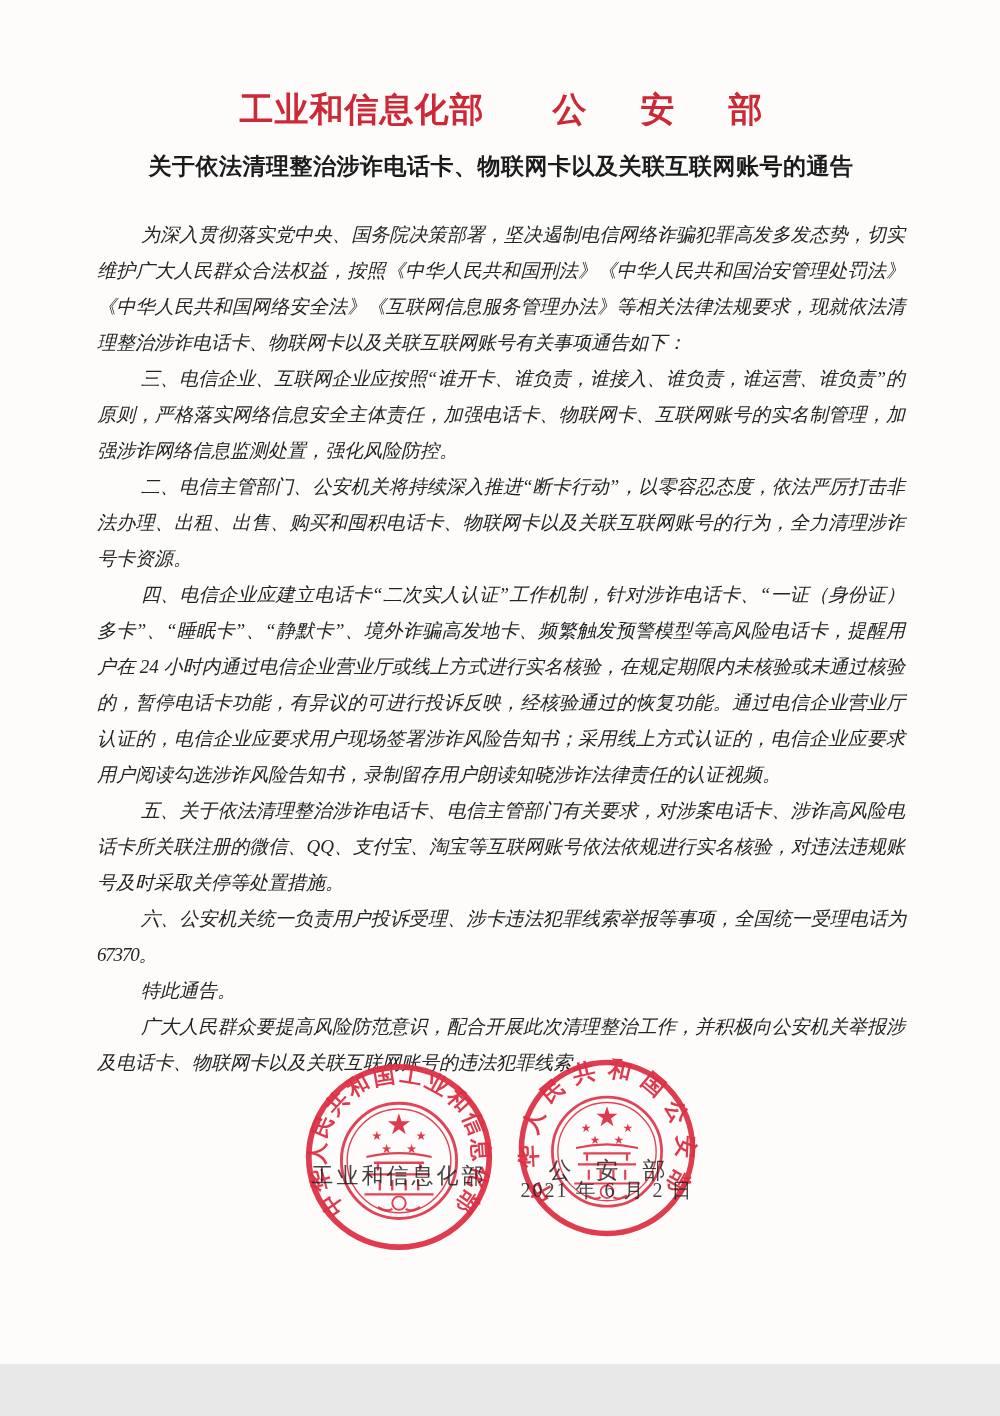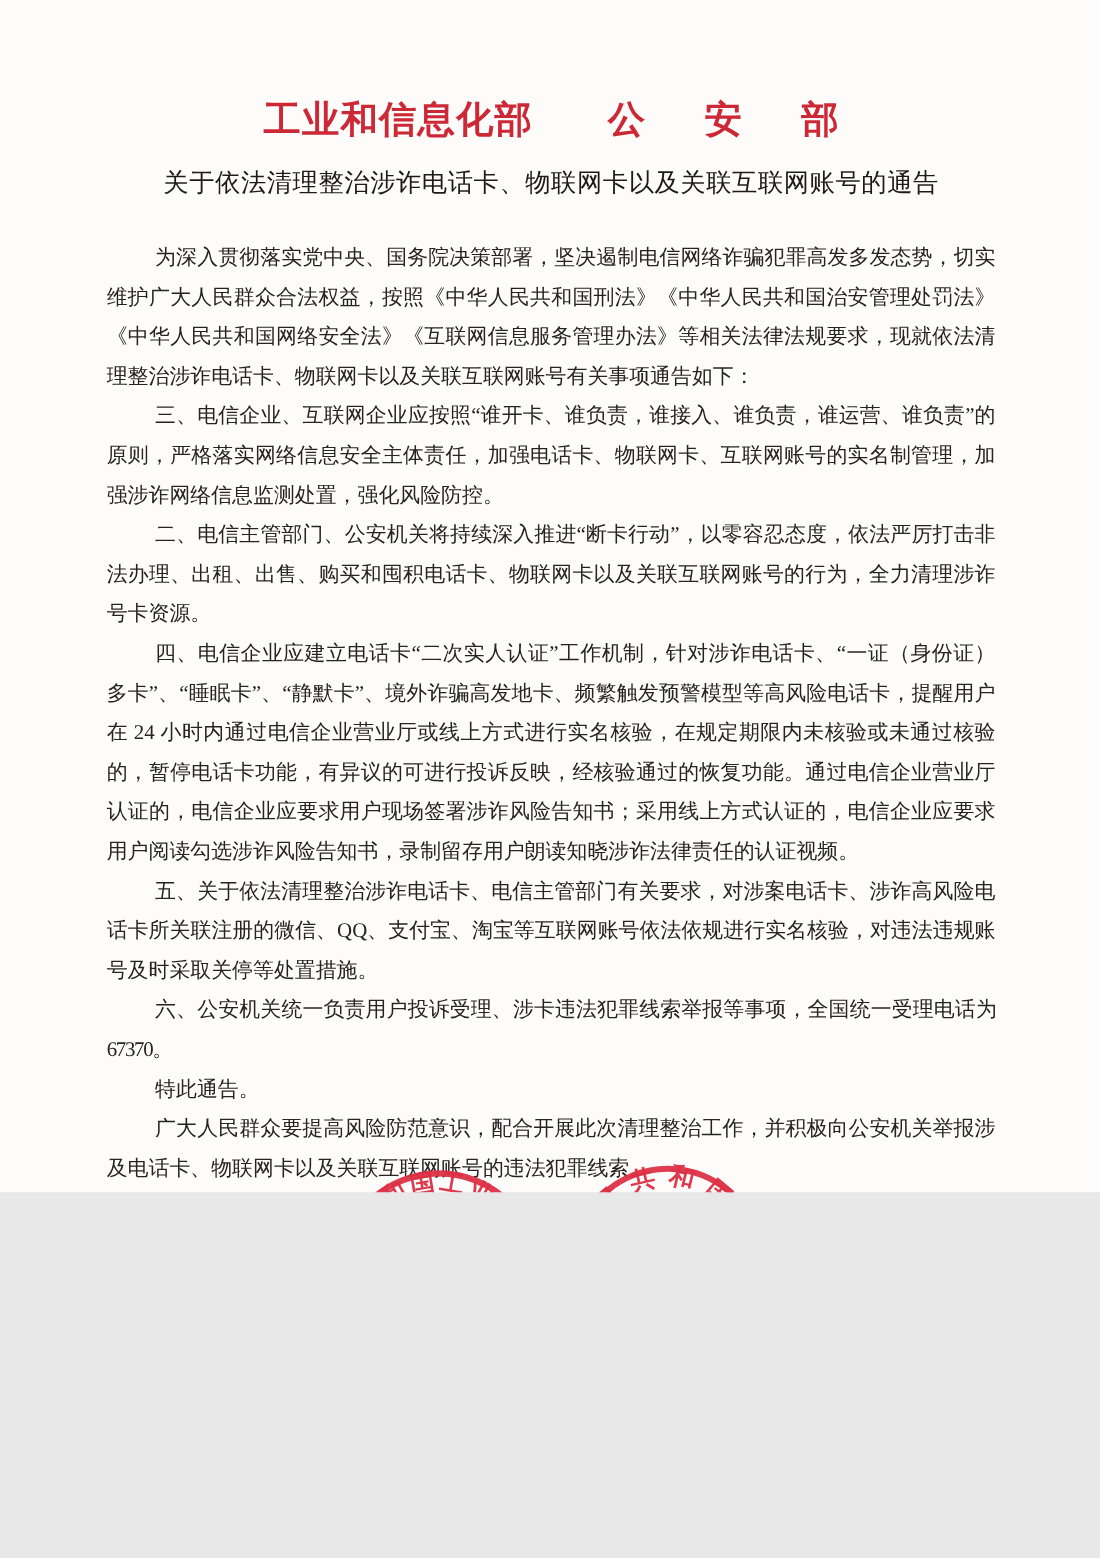--- a/index.html
+++ b/index.html
@@ -6,50 +6,50 @@
     --header-red:#cd2836;
     --seal-red:#dd3044;
     --body-text:#242424;
     --overlay-ink:rgba(34,34,34,.85);
     --paper:#fdfcfb;
   }
   *{margin:0;padding:0;box-sizing:border-box;}
   html,body{background:#e8e8e8;}
   .page{
     position:relative;
-    width:1000px;height:1084px;
+    width:1000px;height:1364px;
     background:var(--paper);
     font-family:"Liberation Serif","DejaVu Serif",serif;
     overflow:hidden;
     padding:90px 95px 0 97px;
   }
   
   .header-line{
     display:flex;justify-content:center;align-items:baseline;
     gap:68px;
     color:var(--header-red);
     font-weight:700;font-size:34px;line-height:40px;
     letter-spacing:1px;
   }
   .hdr-mps{letter-spacing:54px;margin-right:-54px;}
   
   .doc-title{
     margin-top:20px;
     text-align:center;
-    font-size:23px;line-height:33px;font-weight:400;
+    font-size:23px;line-height:33px;font-weight:700;
     color:#1b1b1b;letter-spacing:.5px;
   }
   
   .body-text{
     margin-top:34px;
     font-size:19px;line-height:36px;
     color:var(--body-text);
     text-align:justify;
   }
-  .body-text p{text-indent:44px;}
+  .body-text p{text-indent:44px;font-style:italic;}
   .body-text p.condensed{letter-spacing:-1.2px;}
   
   .seal-row{position:relative;height:230px;margin-top:-26px;}
   .seal-wrap{position:absolute;}
   .seal-miit{left:206px;top:6px;width:192px;height:192px;}
   .seal-mps{left:419px;top:2px;width:182px;height:182px;}
   .seal-svg{width:100%;height:100%;display:block;}
   .seal-ring{fill:none;stroke:var(--seal-red);stroke-width:6;opacity:.94;}
   .seal-arc-text{
     fill:var(--seal-red);

